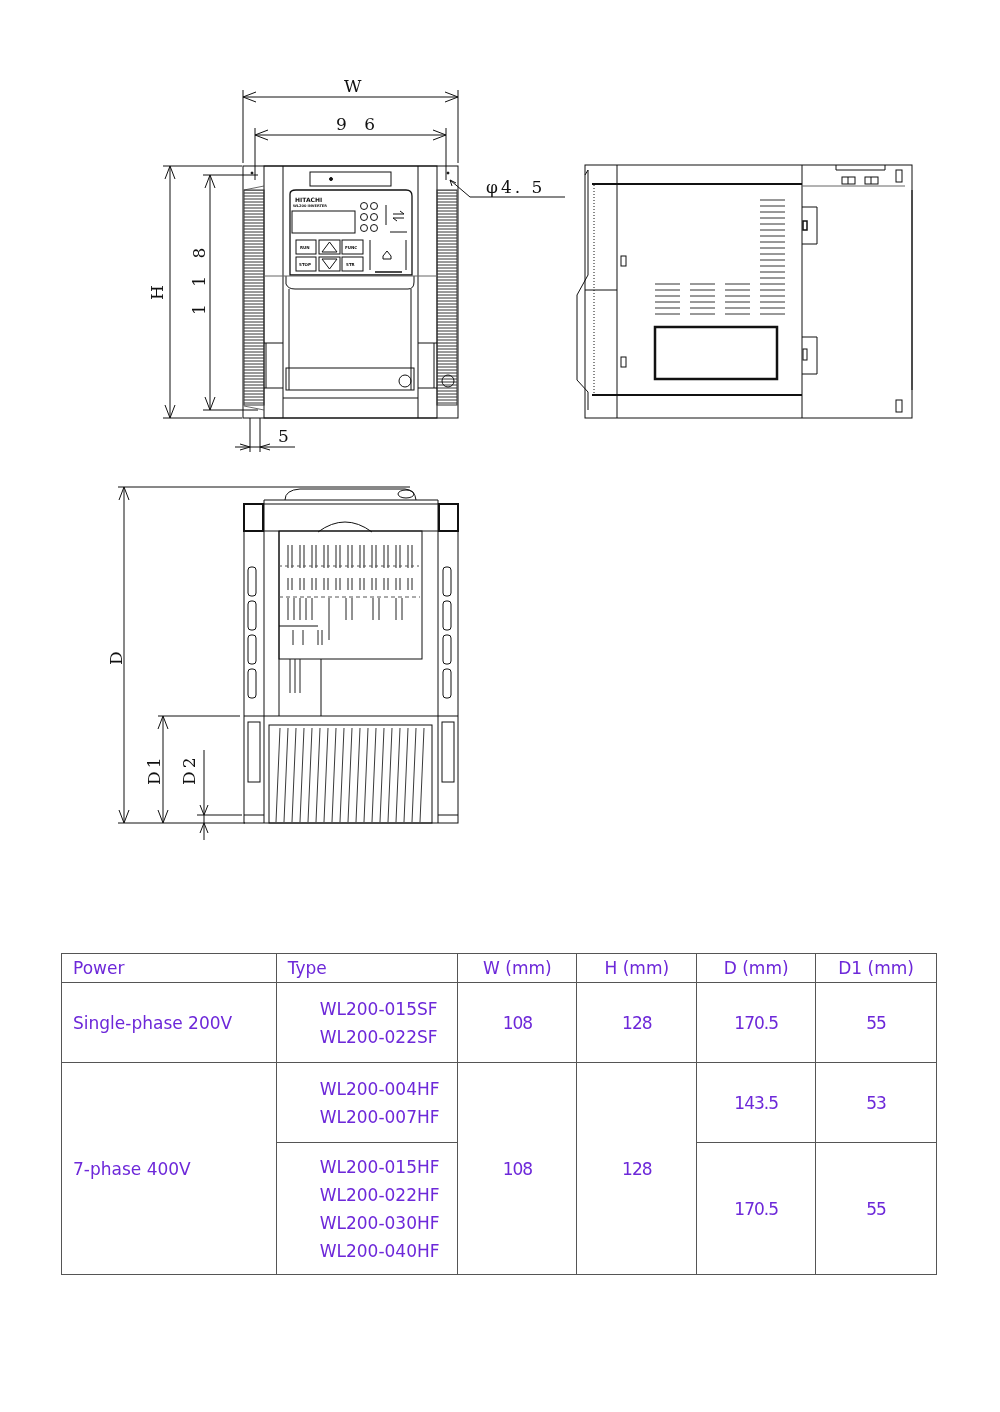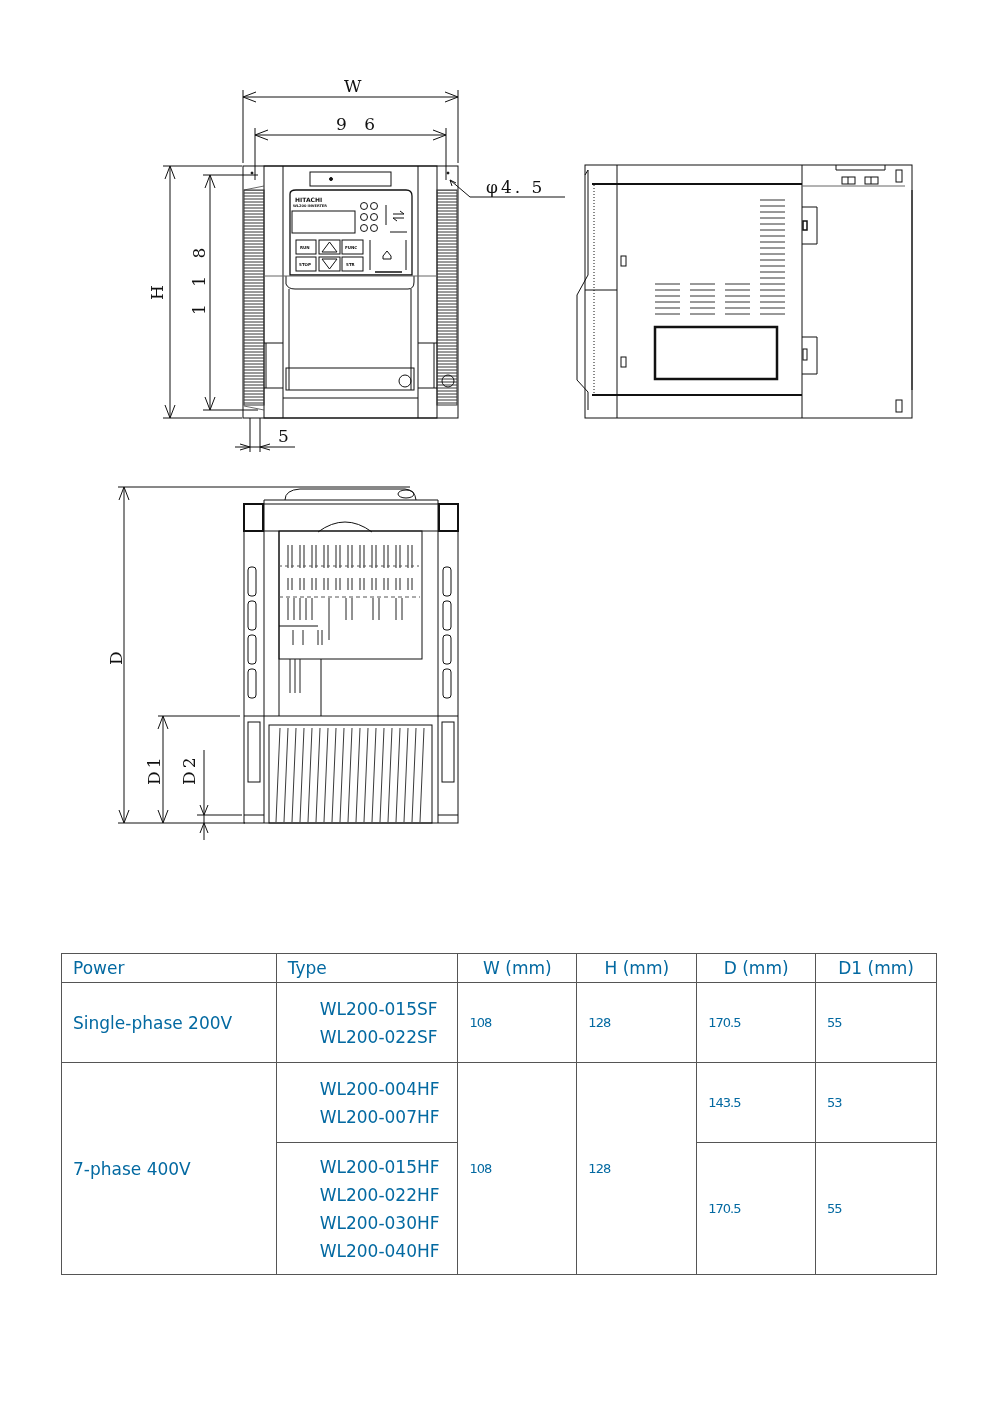--- a/index.html
+++ b/index.html
@@ -4,26 +4,26 @@
 <style>
   html, body { margin:0; padding:0; background:#ffffff; }
   body { width:1000px; height:1412px; position:relative; overflow:hidden;
          font-family:"DejaVu Sans", "Liberation Sans", sans-serif; color:#111; }
   .drawing { position:absolute; left:0; top:0; width:1000px; height:900px; }
   .drawing svg { width:1000px; height:900px; display:block; }
   .dim-text { font-family:"DejaVu Serif","Liberation Serif",serif; font-size:17px; fill:#111; letter-spacing:6px; }
   .tiny { font-family:"DejaVu Sans","Liberation Sans",sans-serif; font-size:4px; fill:#111; font-weight:bold; }
 
   table.spec { position:absolute; left:61px; top:953px; width:876px; border-collapse:collapse;
-               font-family:"DejaVu Sans","Liberation Sans",sans-serif; font-size:17px; color:#0369a1; }
+               font-family:"DejaVu Sans","Liberation Sans",sans-serif; font-size:17px; color:#6d28d9; }
   table.spec td, table.spec th { border:1px solid #555; padding:0 11px; font-weight:normal; }
   table.spec th { height:28px; vertical-align:middle; }
   table.spec th.left { text-align:left; }
   table.spec td { vertical-align:middle; }
-  table.spec td.num { font-size:13px; letter-spacing:-1px; }
+  table.spec td.num { text-align:center; font-size:17px; letter-spacing:-1px; }
   table.spec td.left { text-align:left; }
   .types div { line-height:28px;margin-left:32px; }
   col.c1 { width:215px; } col.c2 { width:182px; } col.c3 { width:119px; }
   col.c4 { width:120px; } col.c5 { width:119px; } col.c6 { width:121px; }
 </style>
 </head>
 <body>
 
 <div class="drawing">
 <svg viewBox="0 0 1000 900" xmlns="http://www.w3.org/2000/svg" stroke="#111" fill="none" stroke-width="1">

